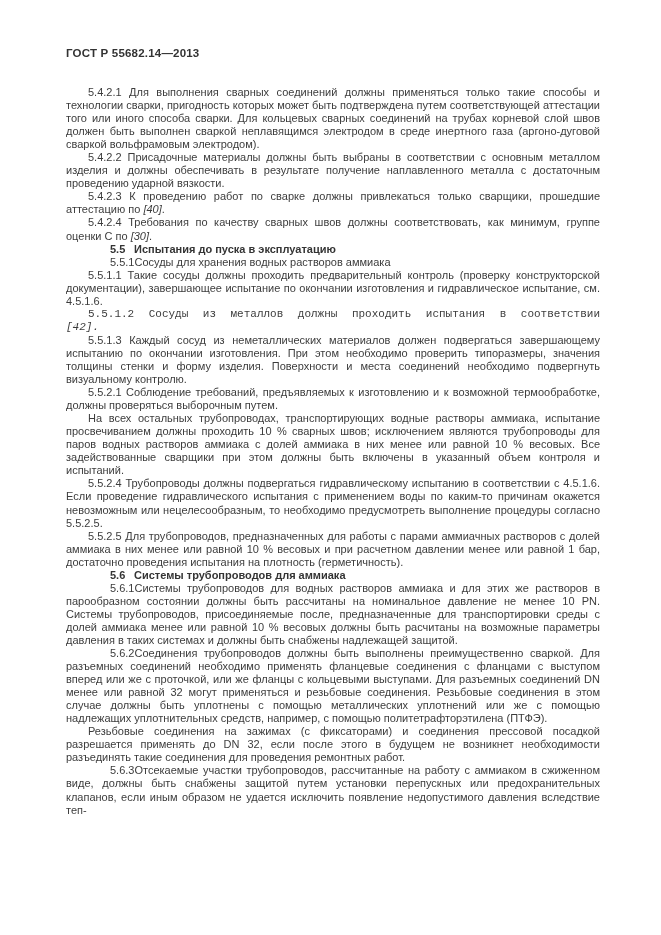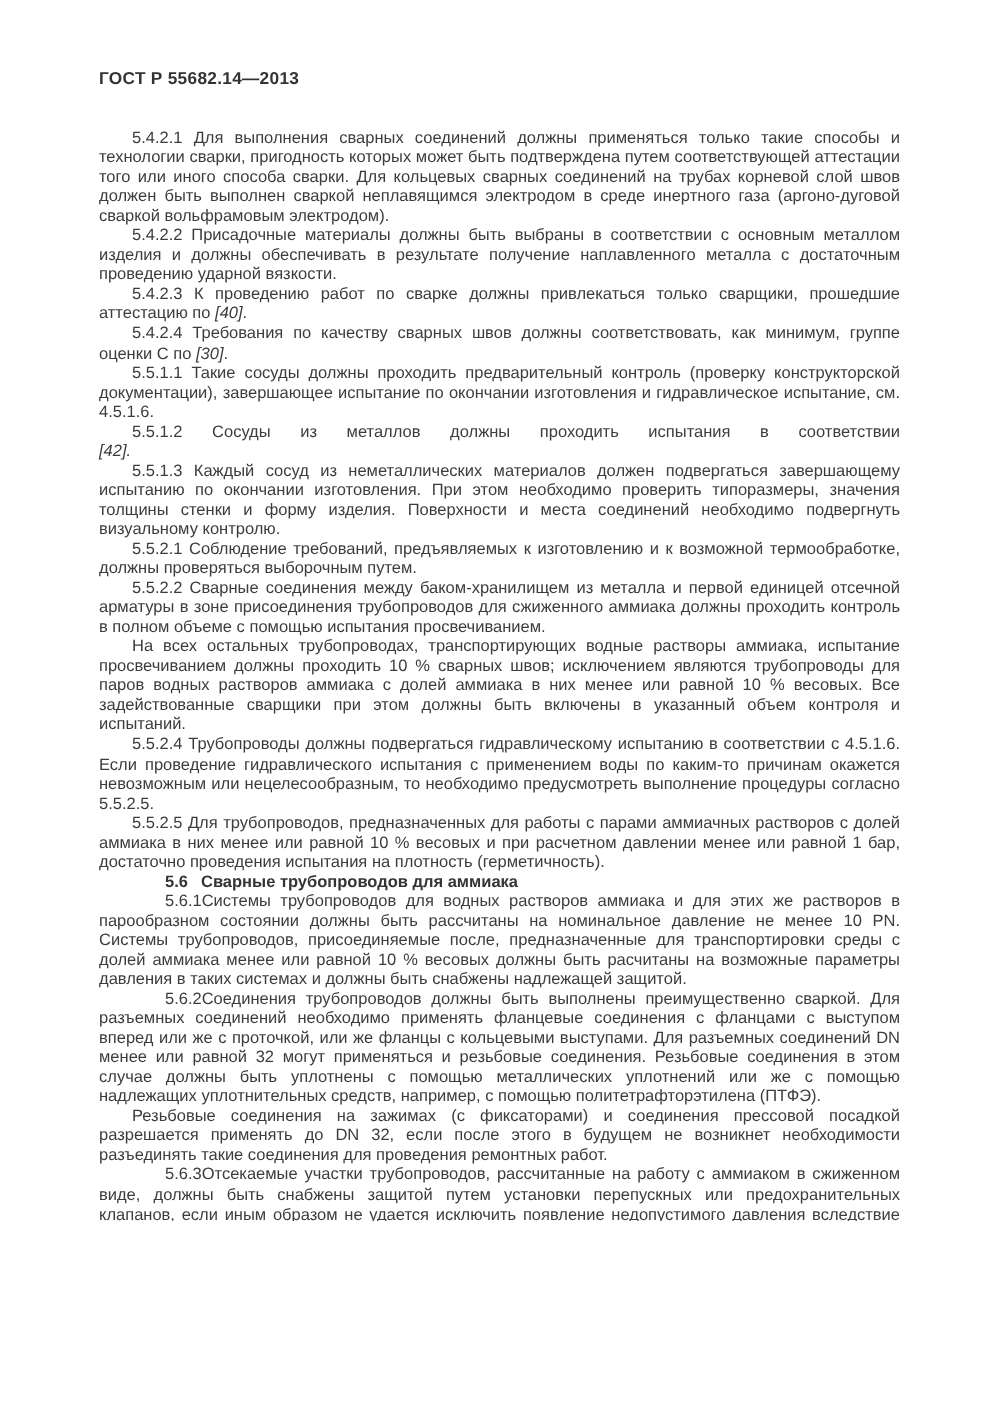--- a/index.html
+++ b/index.html
@@ -38,20 +38,21 @@
     margin: 0;
     text-align: justify;
     text-indent: 22px;
   }
   .para.heading {
     font-weight: bold;
     color: #343434;
   }
   .para.stretch {
     text-align-last: justify;
+    font-family: Liberation Mono, monospace;
   }
   .pnum {
     display: inline-block;
     min-width: 46px;
   }
   .para em {
     font-style: italic;
   }
   .doc-footer {
     position: absolute;
@@ -65,29 +66,30 @@
 <body>
 
 <div class="page">
   <div class="doc-header">ГОСТ Р 55682.14—2013</div>
 
   <div class="doc-body">
       <p class="para body"><span>5.4.2.1 Для выполнения сварных соединений должны применяться только такие способы и технологии сварки, пригодность которых может быть подтверждена путем соответствующей аттестации того или иного способа сварки. Для кольцевых сварных соединений на трубах корневой слой швов должен быть выполнен сваркой неплавящимся электродом в среде инертного газа (аргоно-дуговой сваркой вольфрамовым электродом).</span></p>
       <p class="para body"><span>5.4.2.2 Присадочные материалы должны быть выбраны в соответствии с основным металлом изделия и должны обеспечивать в результате получение наплавленного металла с достаточным проведению ударной вязкости.</span></p>
       <p class="para body"><span>5.4.2.3 К проведению работ по сварке должны привлекаться только сварщики, прошедшие аттестацию по </span><em>[40]</em><span>.</span></p>
       <p class="para body"><span>5.4.2.4 Требования по качеству сварных швов должны соответствовать, как минимум, группе оценки С по </span><em>[30]</em><span>.</span></p>
+      <p class="para heading"><span class="pnum">5.5</span><span>Испытания до пуска в эксплуатацию</span></p>
+      <p class="para body"><span class="pnum">5.5.1</span><span>Сосуды для хранения водных растворов аммиака</span></p>
       <p class="para body"><span>5.5.1.1 Такие сосуды должны проходить предварительный контроль (проверку конструкторской документации), завершающее испытание по окончании изготовления и гидравлическое испытание, см. 4.5.1.6.</span></p>
       <p class="para stretch"><span>5.5.1.2 Сосуды из металлов должны проходить испытания в соответствии</span><br><em>[42].</em></p>
       <p class="para body"><span>5.5.1.3 Каждый сосуд из неметаллических материалов должен подвергаться завершающему испытанию по окончании изготовления. При этом необходимо проверить типоразмеры, значения толщины стенки и форму изделия. Поверхности и места соединений необходимо подвергнуть визуальному контролю.</span></p>
       <p class="para body"><span>5.5.2.1 Соблюдение требований, предъявляемых к изготовлению и к возможной термообработке, должны проверяться выборочным путем.</span></p>
-      <p class="para body"><span>5.5.2.2 Сварные соединения между баком-хранилищем из металла и первой единицей отсечной арматуры в зоне присоединения трубопроводов для сжиженного аммиака должны проходить контроль в полном объеме с помощью испытания просвечиванием.</span></p>
       <p class="para body"><span>На всех остальных трубопроводах, транспортирующих водные растворы аммиака, испытание просвечиванием должны проходить 10 % сварных швов; исключением являются трубопроводы для паров водных растворов аммиака с долей аммиака в них менее или равной 10 % весовых. Все задействованные сварщики при этом должны быть включены в указанный объем контроля и испытаний.</span></p>
       <p class="para body"><span>5.5.2.4 Трубопроводы должны подвергаться гидравлическому испытанию в соответствии с 4.5.1.6. Если проведение гидравлического испытания с применением воды по каким-то причинам окажется невозможным или нецелесообразным, то необходимо предусмотреть выполнение процедуры согласно 5.5.2.5.</span></p>
       <p class="para body"><span>5.5.2.5 Для трубопроводов, предназначенных для работы с парами аммиачных растворов с долей аммиака в них менее или равной 10 % весовых и при расчетном давлении менее или равной 1 бар, достаточно проведения испытания на плотность (герметичность).</span></p>
-      <p class="para heading"><span class="pnum">5.6</span><span>Сварные трубопроводов для аммиака</span></p>
+      <p class="para heading"><span class="pnum">5.6</span><span>Системы трубопроводов для аммиака</span></p>
       <p class="para body"><span class="pnum">5.6.1</span><span>Системы трубопроводов для водных растворов аммиака и для этих же растворов в парообразном состоянии должны быть рассчитаны на номинальное давление не менее 10 PN. Системы трубопроводов, присоединяемые после, предназначенные для транспортировки среды с долей аммиака менее или равной 10 % весовых должны быть расчитаны на возможные параметры давления в таких системах и должны быть снабжены надлежащей защитой.</span></p>
       <p class="para body"><span class="pnum">5.6.2</span><span>Соединения трубопроводов должны быть выполнены преимущественно сваркой. Для разъемных соединений необходимо применять фланцевые соединения с фланцами с выступом вперед или же с проточкой, или же фланцы с кольцевыми выступами. Для разъемных соединений DN менее или равной 32 могут применяться и резьбовые соединения. Резьбовые соединения в этом случае должны быть уплотнены с помощью металлических уплотнений или же с помощью надлежащих уплотнительных средств, например, с помощью политетрафторэтилена (ПТФЭ).</span></p>
       <p class="para body"><span>Резьбовые соединения на зажимах (с фиксаторами) и соединения прессовой посадкой разрешается применять до DN 32, если после этого в будущем не возникнет необходимости разъединять такие соединения для проведения ремонтных работ.</span></p>
       <p class="para body"><span class="pnum">5.6.3</span><span>Отсекаемые участки трубопроводов, рассчитанные на работу с аммиаком в сжиженном виде, должны быть снабжены защитой путем установки перепускных или предохранительных клапанов, если иным образом не удается исключить появление недопустимого давления вследствие теп-</span></p>
     </div>
 
   <div class="doc-footer">14</div>
 </div>
 
 </body></html>

